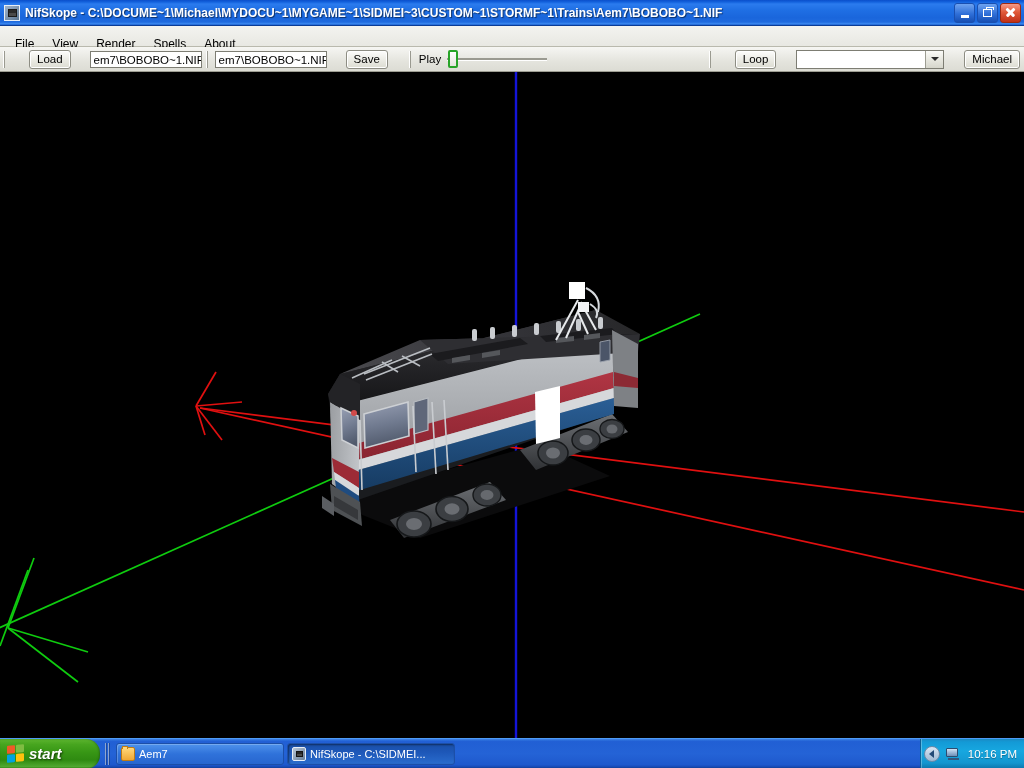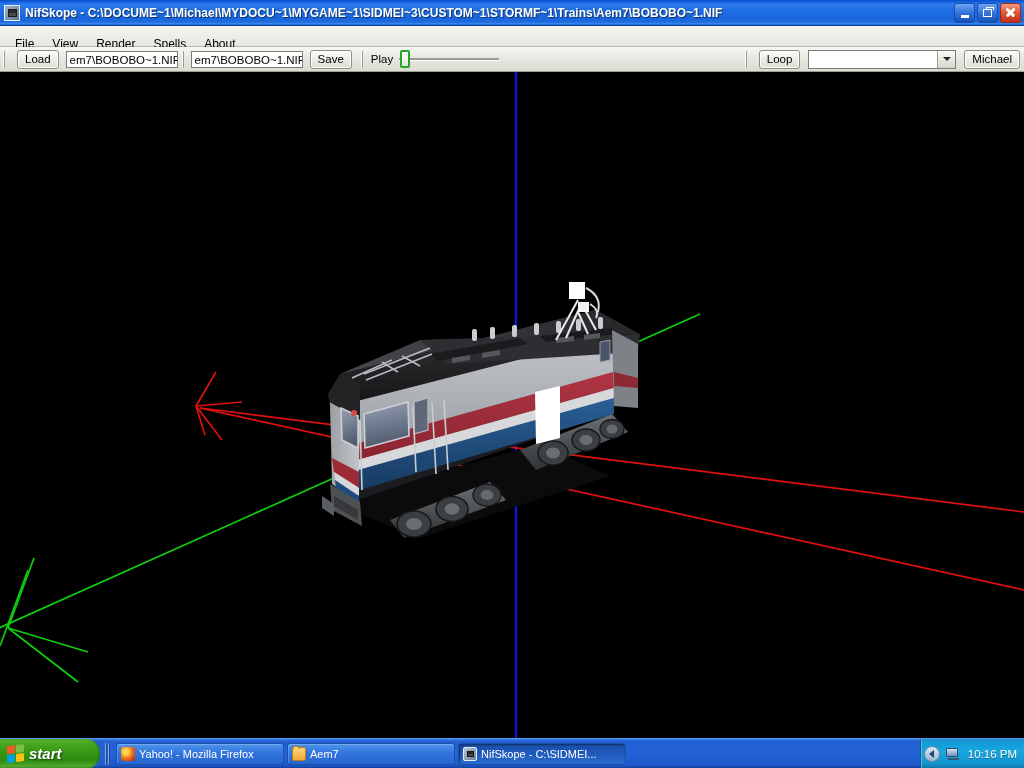--- a/index.html
+++ b/index.html
@@ -123,21 +123,21 @@
     background-repeat: repeat-y;
     background-size: 3px 2px;
     flex: 0 0 auto;
   }
   .tb-btn {
     font-size: 11.5px; color:#000;
     border: 1px solid #8d8d83;
     border-radius: 3px;
     background: linear-gradient(to bottom,#fdfdfc,#eaeae3 55%,#dcdcd2);
     padding: 2px 7px 3px 7px;
-    margin: 0 6px;
+    margin: 0 18px;
     white-space: nowrap;
     box-shadow: inset 0 0 0 1px #ffffff;
     flex: 0 0 auto;
   }
   .tb-field {
     border: 1px solid #7d7d73;
     background: #ffffff;
     font-size: 11.5px; color:#000;
     height: 17px;
     line-height: 16px;
@@ -610,24 +610,20 @@
         <i></i>
           <i></i>
           <i></i>
           <i></i>
       </span>
       <span class="label">start</span>
     </div>
     <div class="tb-sep"></div>
 
     <div class="taskitem" style="width:168px">
-      <span class="ti-icon ico-firefox"></span>
-      <span>Yahoo! - Mozilla Firefox</span>
-    </div>
-    <div class="taskitem" style="width:168px">
       <span class="ti-icon ico-folder"></span>
       <span>Aem7</span>
     </div>
     <div class="taskitem active" style="width:168px">
       <span class="ti-icon ico-nif"></span>
       <span>NifSkope - C:\SIDMEI...</span>
     </div>
 
     <div class="tray">
       <span class="chev">

